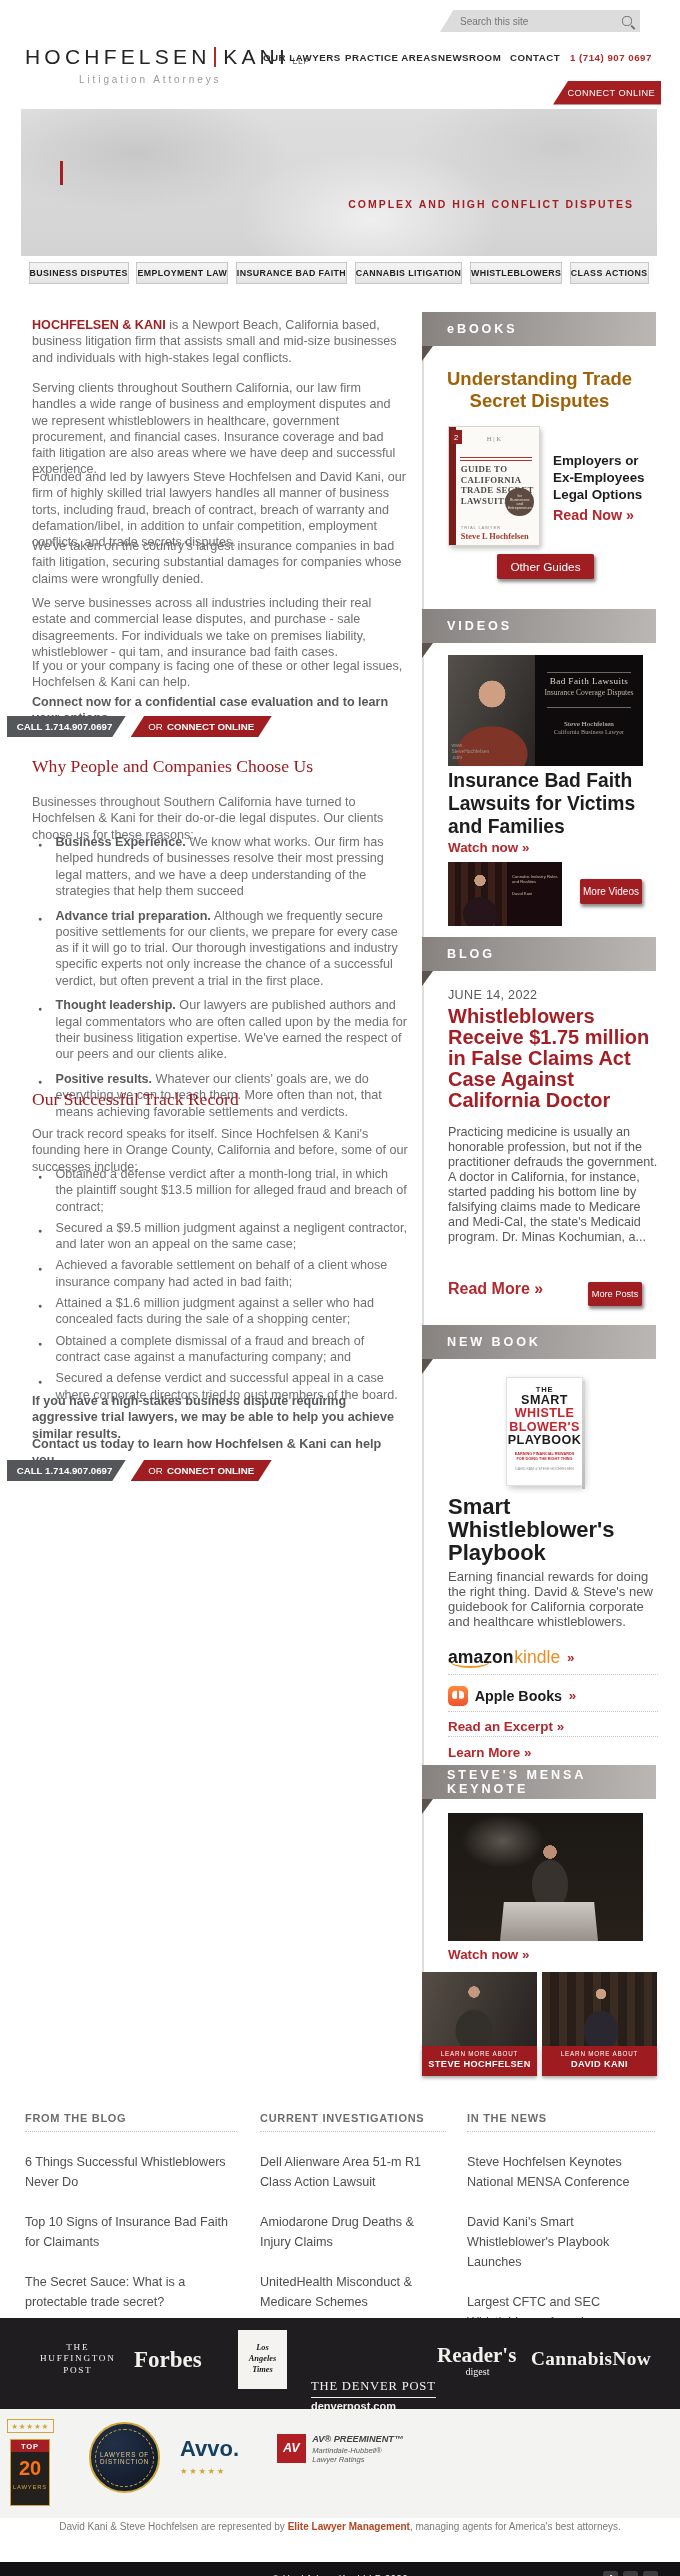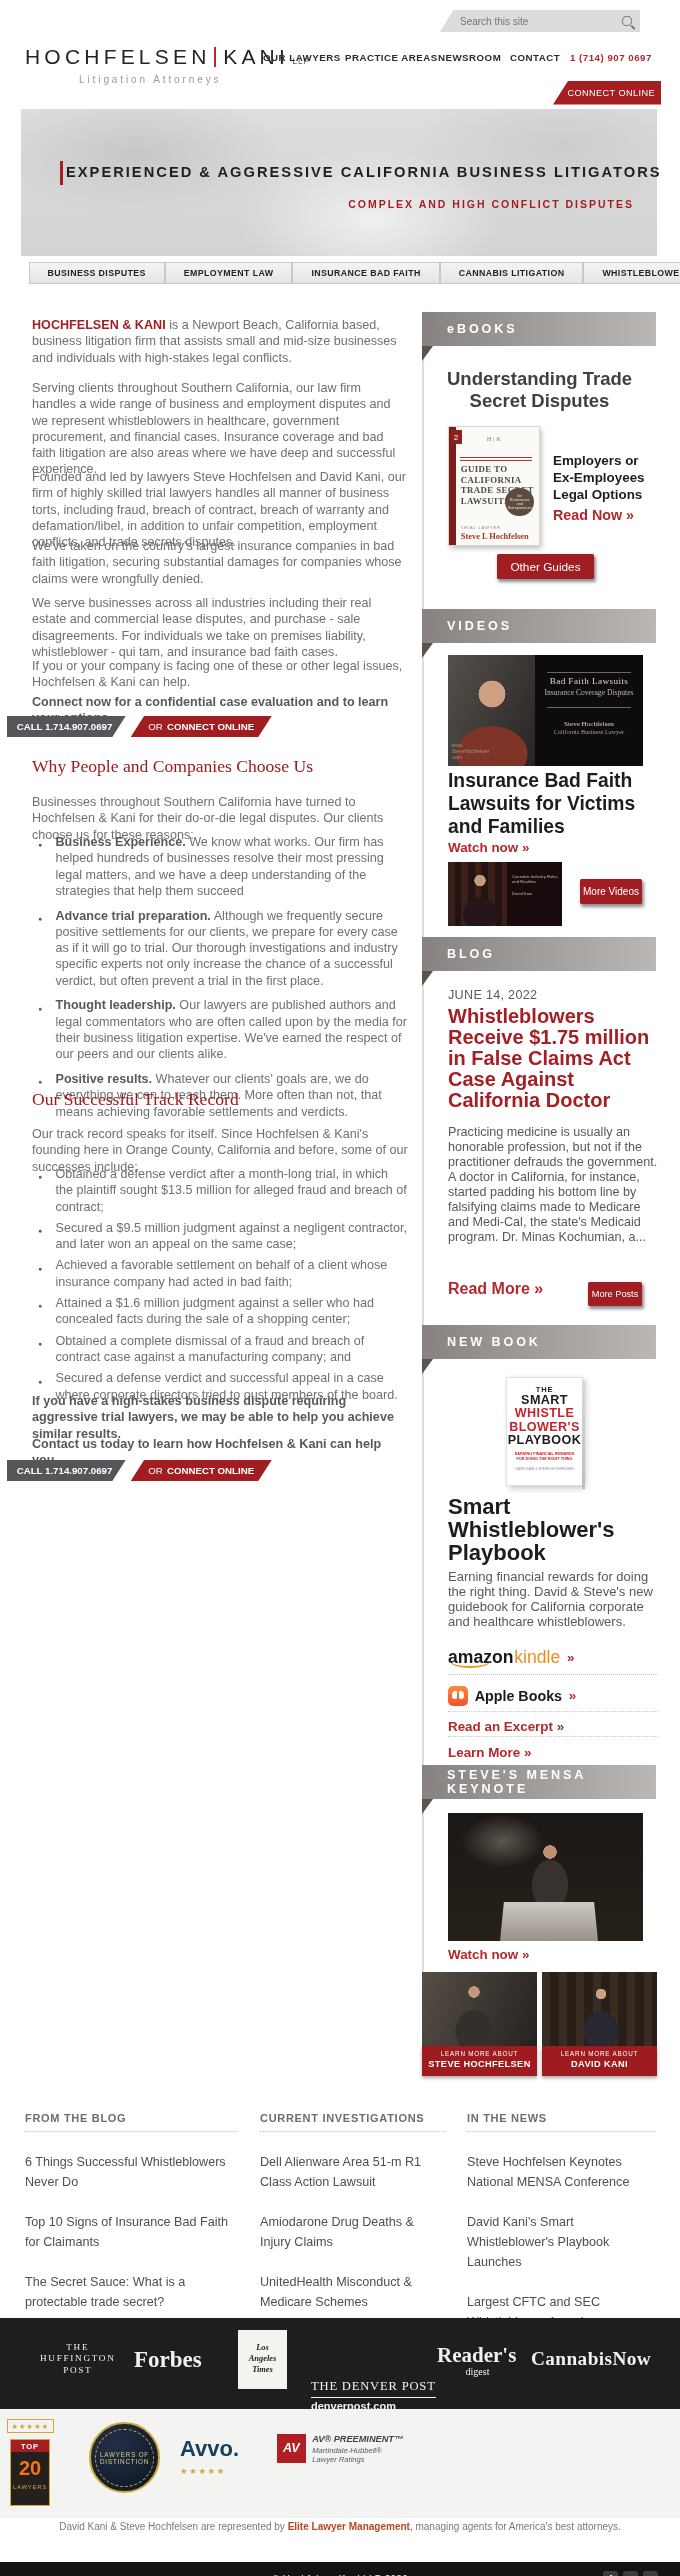--- a/index.html
+++ b/index.html
@@ -32,21 +32,21 @@
     background: radial-gradient(ellipse 252px 101px at 18% 30%, #c7c7c7 0%, rgba(199,199,199,0) 60%),
                 radial-gradient(ellipse 218px 118px at 55% 75%, #efefef 0%, rgba(239,239,239,0) 60%),
                 radial-gradient(ellipse 235px 101px at 85% 25%, #cccccc 0%, rgba(204,204,204,0) 65%),
                 linear-gradient(#dedede,#d3d3d3); }
   .hero-redbar { left:39px; top:52px; width:2.5px; height:23.5px; background:#a51e24; }
   .hero-title { left:45px; top:55px; width:568px; font-size:14.7px; font-weight:bold; letter-spacing:2px; color:#1f1f1f; white-space:nowrap; }
   .hero-sub { left:45px; top:89px; width:568px; text-align:right; font-size:10.5px; font-weight:bold; letter-spacing:2px; color:#a51e24; }
 
   
   .tabs { left:28.6px; top:262px; width:620px; display:flex; justify-content:space-between; }
-  .tab { height:22px; padding:0 18px; background:linear-gradient(#f4f4f4,#e4e4e4); border:0.8px solid #c8c8c8;
+  .tab { height:22px; padding:0 0; background:linear-gradient(#f4f4f4,#e4e4e4); border:0.8px solid #c8c8c8;
     font-size:8.8px; font-weight:bold; letter-spacing:0.4px; color:#222; display:flex; align-items:center; cursor:pointer; white-space:nowrap; }
 
   
   .mainblk { left:32px; width:376px; font-size:12.6px; line-height:16.3px; color:#6f7072; }
   .lead-red { color:#a41e23; font-weight:bold; }
   .boldp { color:#58595b; font-weight:bold; }
   h2.serif { font-family:"Liberation Serif", serif; font-weight:normal; font-size:17.6px; color:#9e1b20; }
   ul.blts { list-style:none; }
   ul.blts li { position:relative; padding-left:23.5px; margin-bottom:8.4px; }
   ul.blts li::before { content:"●"; position:absolute; left:5.9px; top:3.4px; font-size:6.7px; color:#595a5c; }
@@ -63,21 +63,21 @@
   
   .side-line { left:422px; top:312px; width:1.7px; height:1764px; background:#dddddc; }
   .side-bar { left:422px; width:234px; height:34px; background:linear-gradient(95deg,#878280 0%,#a3a09d 55%,#bab7b4 100%);
     color:#fff; font-size:12.6px; font-weight:bold; letter-spacing:2.9px; display:flex; align-items:center; padding-left:25px; }
   .fold { left:422px; width:0; height:0; border-top:15px solid #5b534d; border-right:11.8px solid transparent; }
   .redbtn { background:#a01d21; color:#fff; display:flex; align-items:center; justify-content:center;
     border-radius:1.7px; box-shadow:1.7px 2.5px 3.4px rgba(0,0,0,.45); cursor:pointer; }
   .redlink { color:#b3282d; font-weight:bold; cursor:pointer; }
 
   
-  .eb-title { left:428px; top:368px; width:223px; text-align:center; font-size:18.5px; line-height:22px; font-weight:bold; color:#404040; }
+  .eb-title { left:428px; top:368px; width:223px; text-align:center; font-size:18.5px; line-height:22px; font-weight:bold; color:#a16207; }
   .book1 { left:448px; top:426px; width:92px; height:120px; background:#fbfaf7; border:0.8px solid #d9d6d0; box-shadow:1.7px 2.5px 5px rgba(0,0,0,.25); cursor:pointer; }
   .book1 .spine { position:absolute; left:0; top:0; width:6.7px; height:100%; background:#7d1d1b; }
   .book1 .numb { position:absolute; left:1.7px; top:3.4px; width:11px; height:13.4px; background:#8d2320; color:#fff; font-size:7.6px; display:flex; align-items:center; justify-content:center; }
   .book1 .minilogo { position:absolute; left:0; right:0; top:7.6px; text-align:center; font-family:"Liberation Serif",serif; font-size:6.7px; color:#8a8a8a; }
   .book1 .rule { position:absolute; left:11px; right:6.7px; height:0.8px; background:#a33; }
   .book1 .btitle { position:absolute; left:11.8px; top:37px; font-family:"Liberation Serif",serif; font-size:8.8px; line-height:10.5px; color:#4a4a48; font-weight:bold; letter-spacing:0.4px; }
   .book1 .circ { position:absolute; right:5px; bottom:28.6px; width:28.6px; height:28.6px; border-radius:50%; background:#5d4a41;
     color:#e7ddc9; font-size:3.8px; text-align:center; display:flex; align-items:center; justify-content:center; padding:2.5px; line-height:4.2px; }
   .book1 .tl { position:absolute; left:11.8px; bottom:15px; font-size:4.2px; letter-spacing:0.8px; color:#8a8a8a; }
   .book1 .auth { position:absolute; left:11.8px; bottom:4.2px; font-family:"Liberation Serif",serif; font-size:8.4px; color:#a33a2c; font-weight:bold; }
@@ -225,21 +225,20 @@
 
   <div class="abs nav-item" style="left:263px">OUR LAWYERS</div>
   <div class="abs nav-item" style="left:345px">PRACTICE AREAS</div>
   <div class="abs nav-item" style="left:438px">NEWSROOM</div>
   <div class="abs nav-item" style="left:510px">CONTACT</div>
   <div class="abs nav-item nav-phone" style="left:570px">1 (714) 907 0697</div>
   <div class="abs btn-connect-top">CONNECT ONLINE</div>
 
   <div class="abs hero">
     <div class="abs hero-redbar"></div>
-    <div class="abs hero-title">EXPERIENCED &amp; AGGRESSIVE CALIFORNIA BUSINESS LITIGATORS</div>
     <div class="abs hero-sub">COMPLEX AND HIGH CONFLICT DISPUTES</div>
   </div>
 
   <div class="abs tabs">
     <div class="tab">BUSINESS DISPUTES</div>
     <div class="tab">EMPLOYMENT LAW</div>
     <div class="tab">INSURANCE BAD FAITH</div>
     <div class="tab">CANNABIS LITIGATION</div>
     <div class="tab">WHISTLEBLOWERS</div>
     <div class="tab">CLASS ACTIONS</div>

